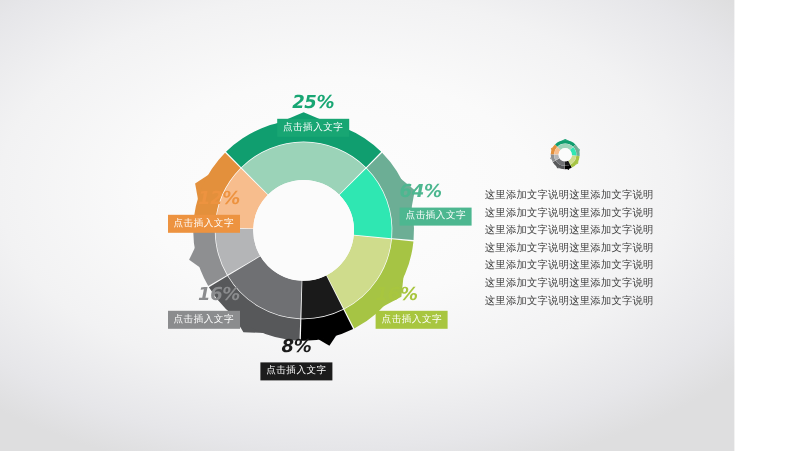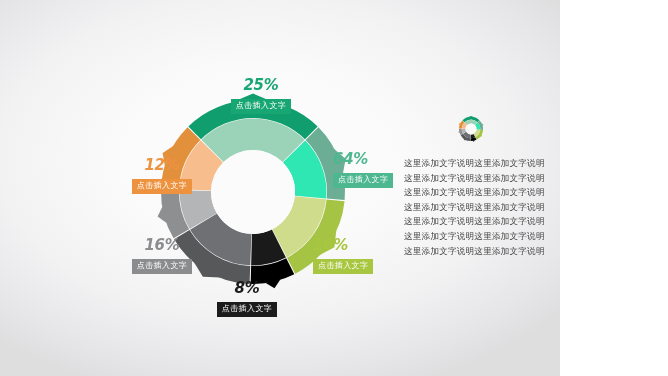--- a/index.html
+++ b/index.html
@@ -8,21 +8,21 @@
   }
   body {
     width: 668px;
     height: 376px;
     overflow: hidden;
     font-family: "DejaVu Sans", "Liberation Sans", sans-serif;
   }
 
   #slide {
     position: relative;
-    width: 560px;
+    width: 612px;
     height: 376px;
     background:
       radial-gradient(ellipse 70% 65% at 46% 42%, #fdfdfd 0%, #fafafa 38%, #f2f2f3 66%, #e6e6e9 88%, #dededf 100%);
     overflow: hidden;
   }
 
   
   #chart-area {
     position: absolute;
     left: 118px;
@@ -52,21 +52,21 @@
   }
   .callout .cap {
     display: inline-block;
     color: #ffffff;
     font-size: 8px;
     line-height: 8px;
     padding: 3px 5px 4px 5px;
     letter-spacing: 0.4px;
     font-family: "DejaVu Sans", "Liberation Sans", sans-serif;
   }
-  .callout.align-right { text-align: center; }
+  .callout.align-right { text-align: right; }
   .callout.align-left  { text-align: left; }
   .callout.align-center{ text-align: center; }
 
   
   #right-panel {
     position: absolute;
     left: 404px;
     top: 112px;
     width: 185px;
   }

